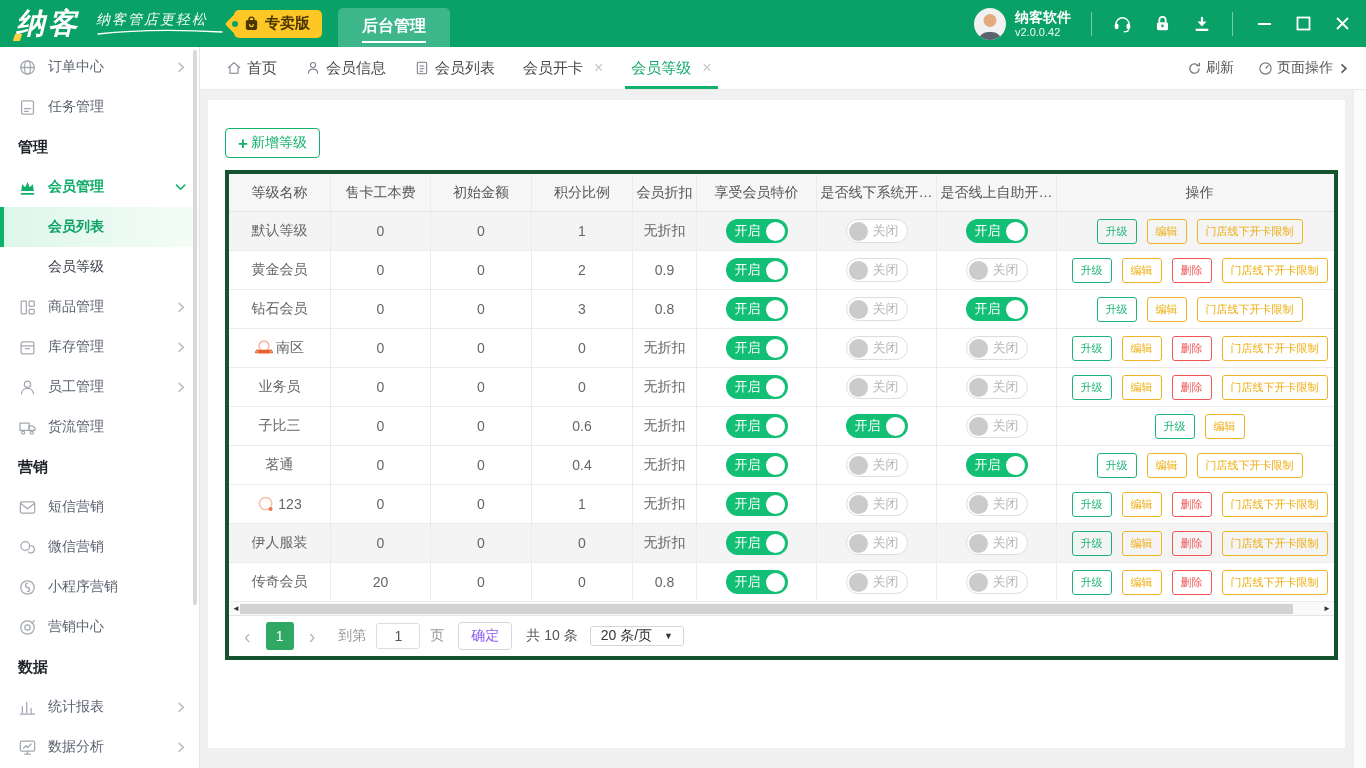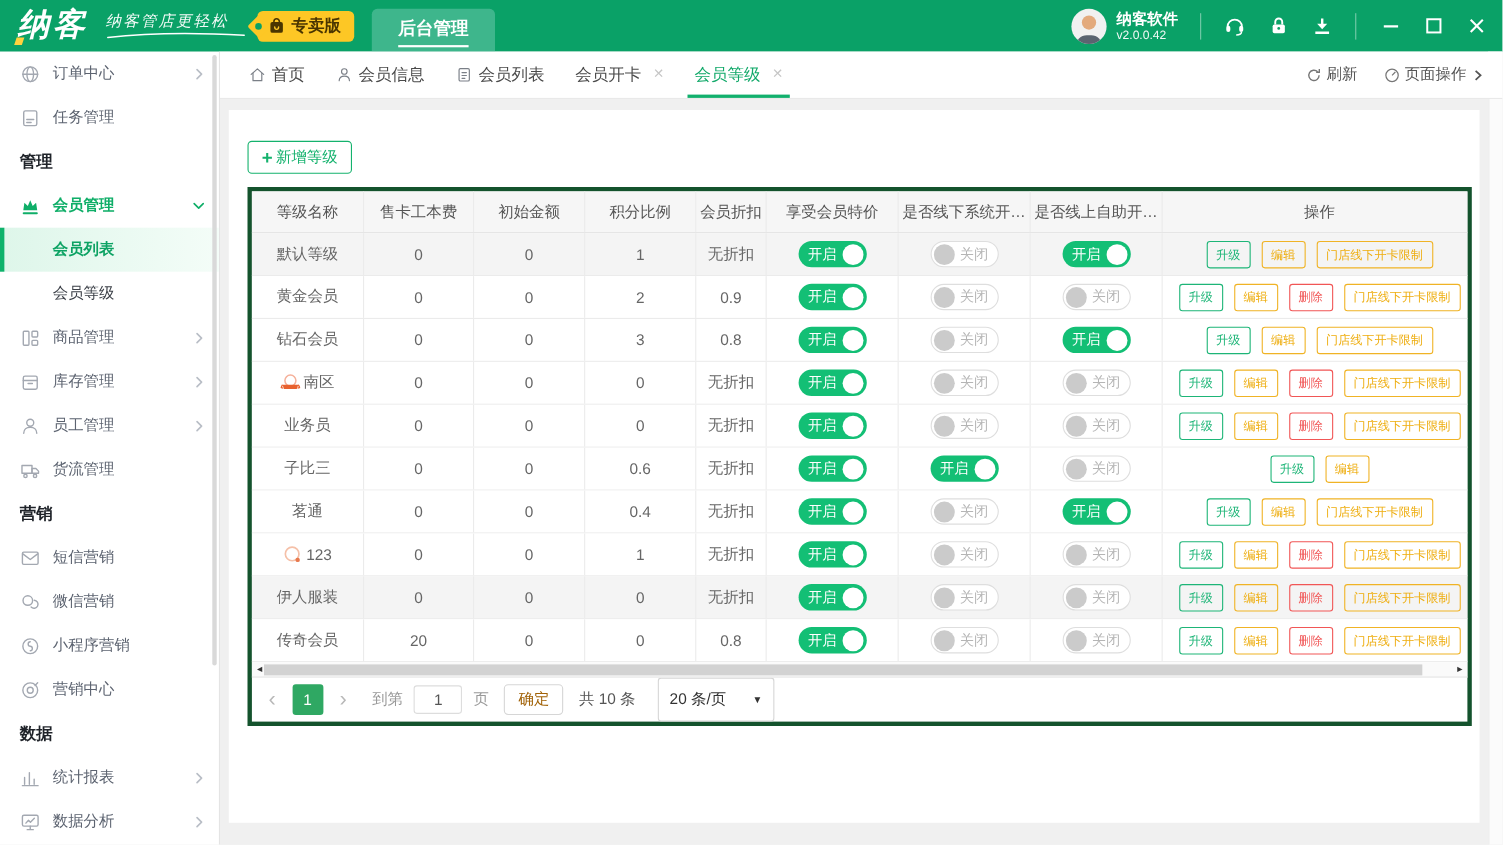--- a/index.html
+++ b/index.html
@@ -90,23 +90,23 @@
 
   .hscroll { height:14px; background:#fafafa; border-bottom:1px solid #e4e4e4; position:relative; display:flex; align-items:center; justify-content:space-between; padding:0 3px; }
   .harrow { font-size:8px; color:#333; line-height:1; cursor:pointer; }
   .hthumb { position:absolute; left:11px; top:2px; height:10px; width:1053px; background:#d2d2d2; cursor:pointer; }
 
   .pager { height:40px; display:flex; align-items:center; gap:10px; padding-left:10px; font-size:14px; color:#666; }
   .pchev { color:#b8b8b8; font-size:20px; padding:0 5px; cursor:pointer; line-height:1; }
   .pcur { width:28px; height:28px; background:#2fa863; color:#fff; display:flex; align-items:center; justify-content:center; border-radius:3px; cursor:pointer; }
   .gotolbl { color:#999; }
   .pinput { width:44px; height:26px; border:1px solid #ddd; border-radius:3px; text-align:center; font-size:14px; color:#555; font-family:inherit; }
-  .pconfirm { height:28px; border:1px solid #d6d6d6; background:#fff; border-radius:4px; padding:0 12px; font-size:14px; color:#a16207; cursor:pointer; font-family:inherit; }
+  .pconfirm { height:28px; border:1px solid #d6d6d6; background:#fff; border-radius:4px; padding:0 12px; font-size:14px; color:#8b5cf6; cursor:pointer; font-family:inherit; }
   .ptotal { color:#555; margin-left:4px; }
-  .psize { height:40px; border:1px solid #d6d6d6; border-radius:3px; display:flex; align-items:center; gap:24px; padding:0 10px; color:#333; cursor:pointer; margin-left:10px; }
+  .psize { height:20px; border:1px solid #d6d6d6; border-radius:3px; display:flex; align-items:center; gap:12px; padding:0 10px; color:#333; cursor:pointer; margin-left:2px; }
   .caret { font-size:9px; color:#333; }
 </style>
 </head>
 <body>
 
 <div class="app">
 
   <header class="tophdr">
     <div class="logo-wrap">
       <span class="logo">纳客</span>

